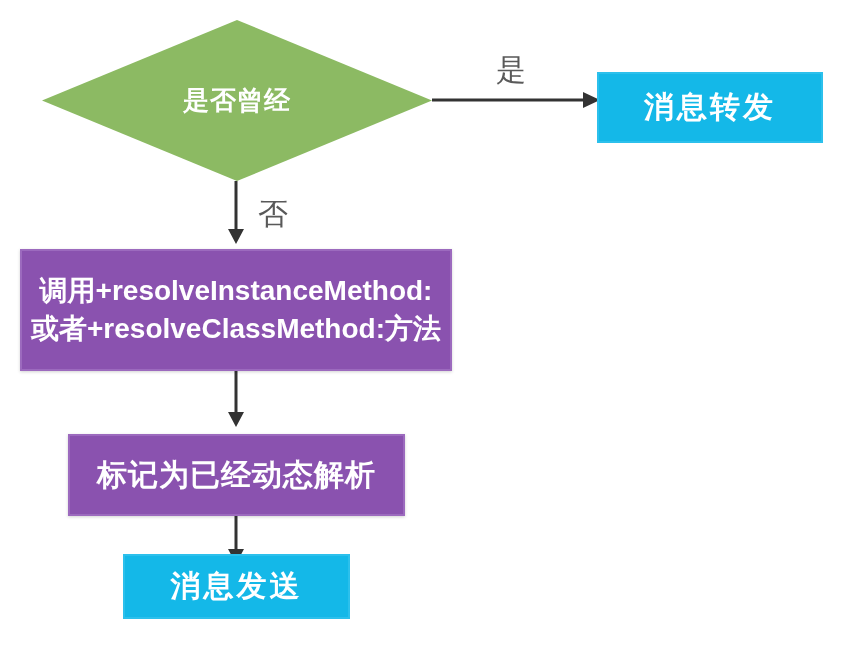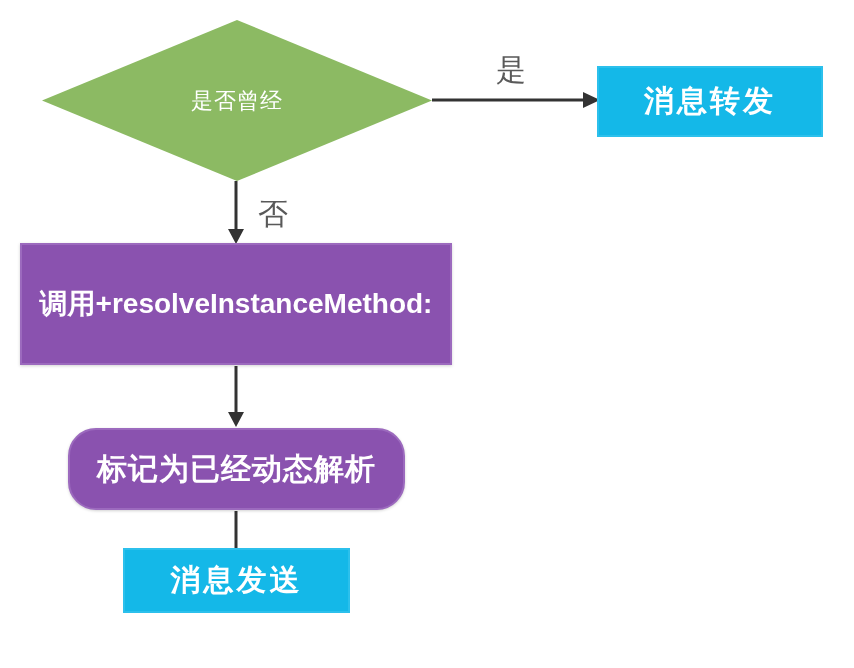--- a/index.html
+++ b/index.html
@@ -29,35 +29,36 @@
     height: 161px;
     background: #8CBA63;
     clip-path: polygon(50% 0, 100% 50%, 50% 100%, 0 50%);
     display: flex;
     align-items: center;
     justify-content: center;
   }
   .diamond-text {
     text-align: center;
     color: #ffffff;
-    font-size: 22px;
-    font-weight: 400;
+    font-size: 26px;
+    font-weight: 700;
     line-height: 37px;
     letter-spacing: 1px;
   }
   .box {
     position: absolute;
     display: flex;
     flex-direction: column;
     align-items: center;
     justify-content: center;
     text-align: center;
     color: #ffffff;
     font-weight: 700;
     box-sizing: border-box;
+    margin-top: 6px;
   }
   .cyan {
     background: #14B8E8;
     border: 2px solid #2cc0ec;
   }
   .purple {
     background: #8A52AF;
     border: 2px solid #9c6abe;
     box-shadow: 0 1px 3px rgba(0,0,0,0.18);
   }
@@ -77,21 +78,20 @@
     font-size: 28px;
     line-height: 38px;
   }
   .box-mark {
     left: 68px;
     top: 428px;
     width: 337px;
     height: 82px;
     font-size: 30px;
     letter-spacing: 1px;
-    border-radius: 28px;
   }
   .box-send {
     left: 123px;
     top: 548px;
     width: 227px;
     height: 65px;
     font-size: 30px;
     letter-spacing: 3px;
   }
   .edge-label {
@@ -132,19 +132,20 @@
   </div>
 
   <div class="edge-label edge-label-yes">是</div>
 
   <div class="edge-label edge-label-no">否</div>
 
   <div class="box cyan box-forward">消息转发</div>
 
   <div class="box purple box-resolve">
     <div>调用+resolveInstanceMethod:</div>
+    <div>或者+resolveClassMethod:方法</div>
   </div>
 
   <div class="box purple box-mark">标记为已经动态解析</div>
 
   <div class="box cyan box-send">消息发送</div>
 
 </div>
 
 </body></html>

